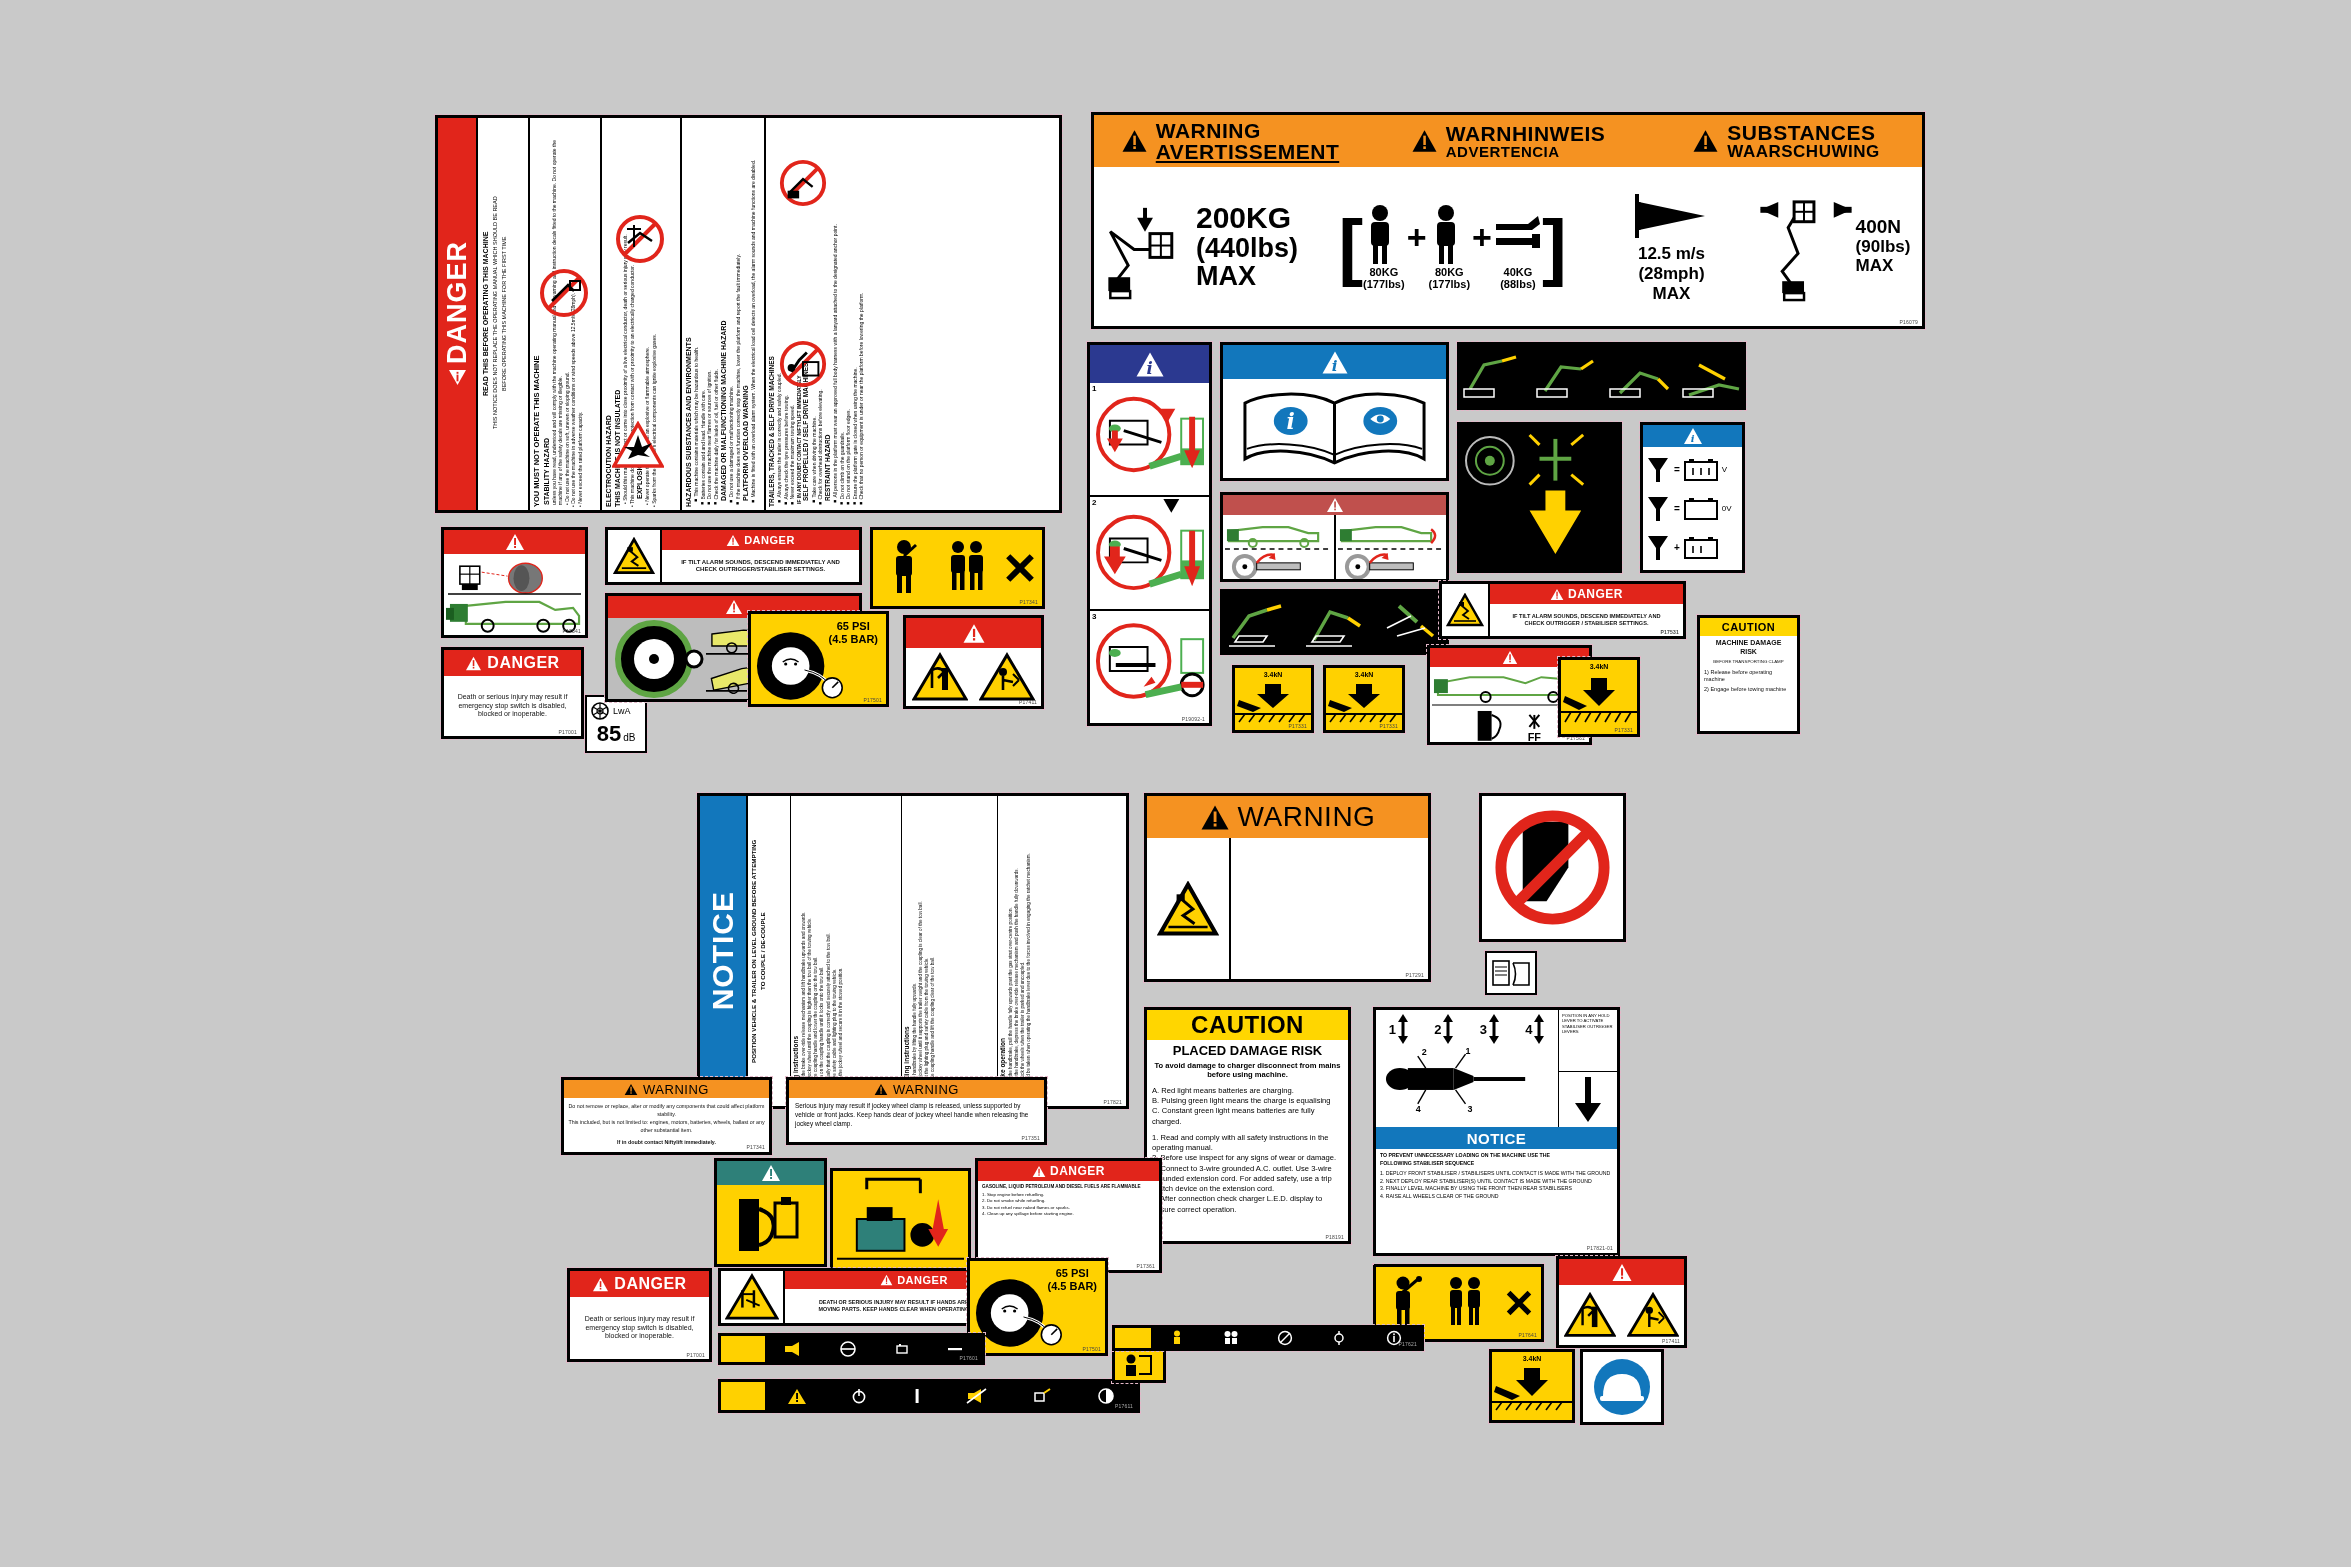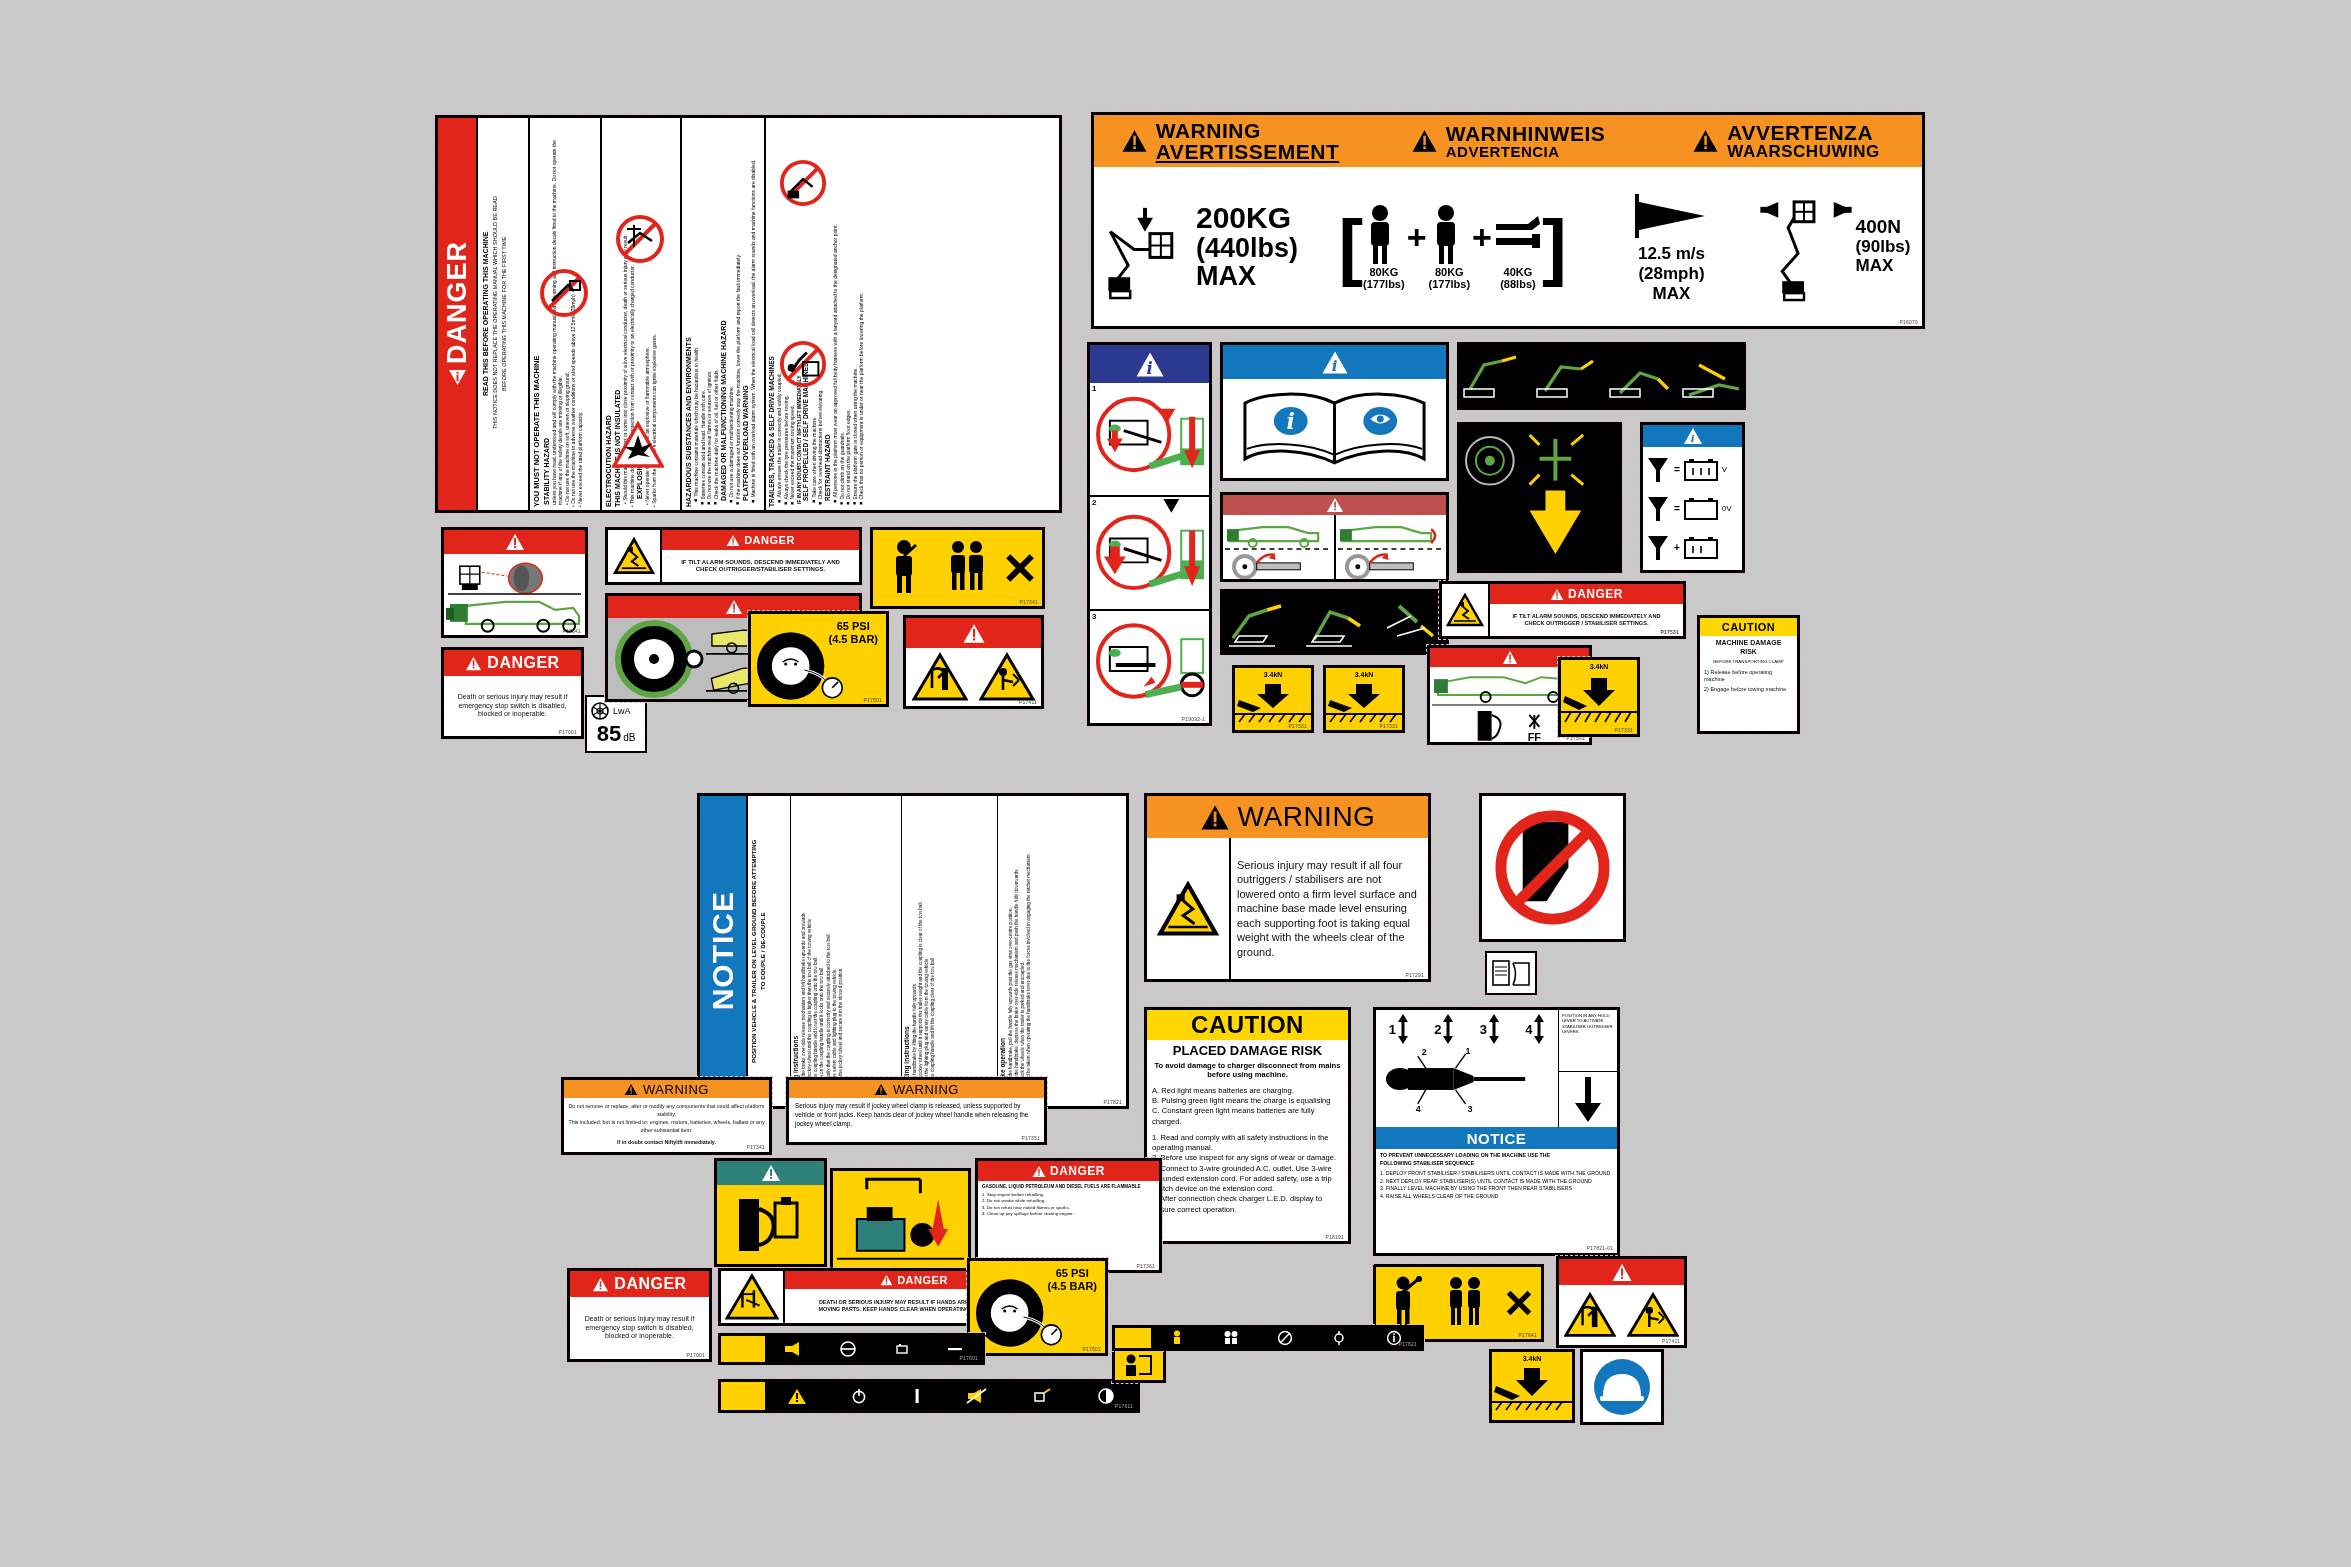--- a/index.html
+++ b/index.html
@@ -197,21 +197,21 @@
           <div style="font-size:15px;font-weight:bold;">ADVERTENCIA</div>
         </div>
       </div>
       <div style="flex:1;display:flex;align-items:center;justify-content:center;gap:8px;">
         <svg width="27" height="24" viewBox="0 0 20 18">
             <polygon points="10,1 19,17 1,17" fill="#000"></polygon>
             <rect x="9.1" y="5" width="1.9" height="7" fill="#f59221"></rect>
             <rect x="9.1" y="13" width="1.9" height="2" fill="#f59221"></rect>
           </svg>
         <div style="line-height:1.02;">
-          <div style="font-size:21px;font-weight:bold;">AVVERTENZA</div>
+          <div style="font-size:21px;font-weight:bold;">SUBSTANCES</div>
           <div style="font-size:17px;font-weight:bold;">WAARSCHUWING</div>
         </div>
       </div>
     </div>
     <div style="height:159px;display:flex;align-items:center;position:relative;background:#fff;">
 
       <div style="width:214px;display:flex;align-items:center;justify-content:center;gap:6px;">
         <svg width="86" height="109" viewBox="0 0 86 110">
           <path d="M41 32 L41 16" stroke="#000" stroke-width="4"></path>
           <polygon points="41,40 33,26 49,26" fill="#000"></polygon>
@@ -931,21 +931,20 @@
     </div>
     <div style="height:calc(100% - 42px);display:flex;align-items:center;position:relative;">
       <div class="ctr" style="width:82px;border-right:2px solid #000;height:100%;">
         <svg width="62" height="56" viewBox="0 0 38 34">
             <polygon points="19,2 36,32 2,32" fill="#ffd100" stroke="#000" stroke-width="2.5"></polygon>
             <path d="M15 11 L22 17 L16 21 L23 26" stroke="#000" stroke-width="1.8" fill="none"></path>
             <rect x="12" y="8" width="5" height="4" fill="#000"></rect>
             <line x1="7" y1="28" x2="31" y2="28" stroke="#000" stroke-width="1.6"></line>
           </svg>
       </div>
-      <div style="flex:1;padding:4px 6px;font-size:11px;line-height:1.32;color:#111;">Serious injury may result if all four outriggers / stabilisers are not lowered onto a firm level surface and machine base made level ensuring each supporting foot is taking equal weight with the wheels clear of the ground.</div>
       <div class="code">P17291</div>
     </div>
   </div>
 
   <div class="decal" style="left:1479px;top:793px;width:147px;height:149px;">
     <div class="ctr" style="height:100%;">
       <svg width="123" height="123" viewBox="0 0 124 124">
         <path d="M32 16 L78 16 L78 62 L56 96 L32 96 Z" fill="#000"></path>
         <circle cx="62" cy="62" r="52" fill="none" stroke="#e1251b" stroke-width="11"></circle>
         <line x1="26" y1="98" x2="98" y2="26" stroke="#e1251b" stroke-width="11"></line>

